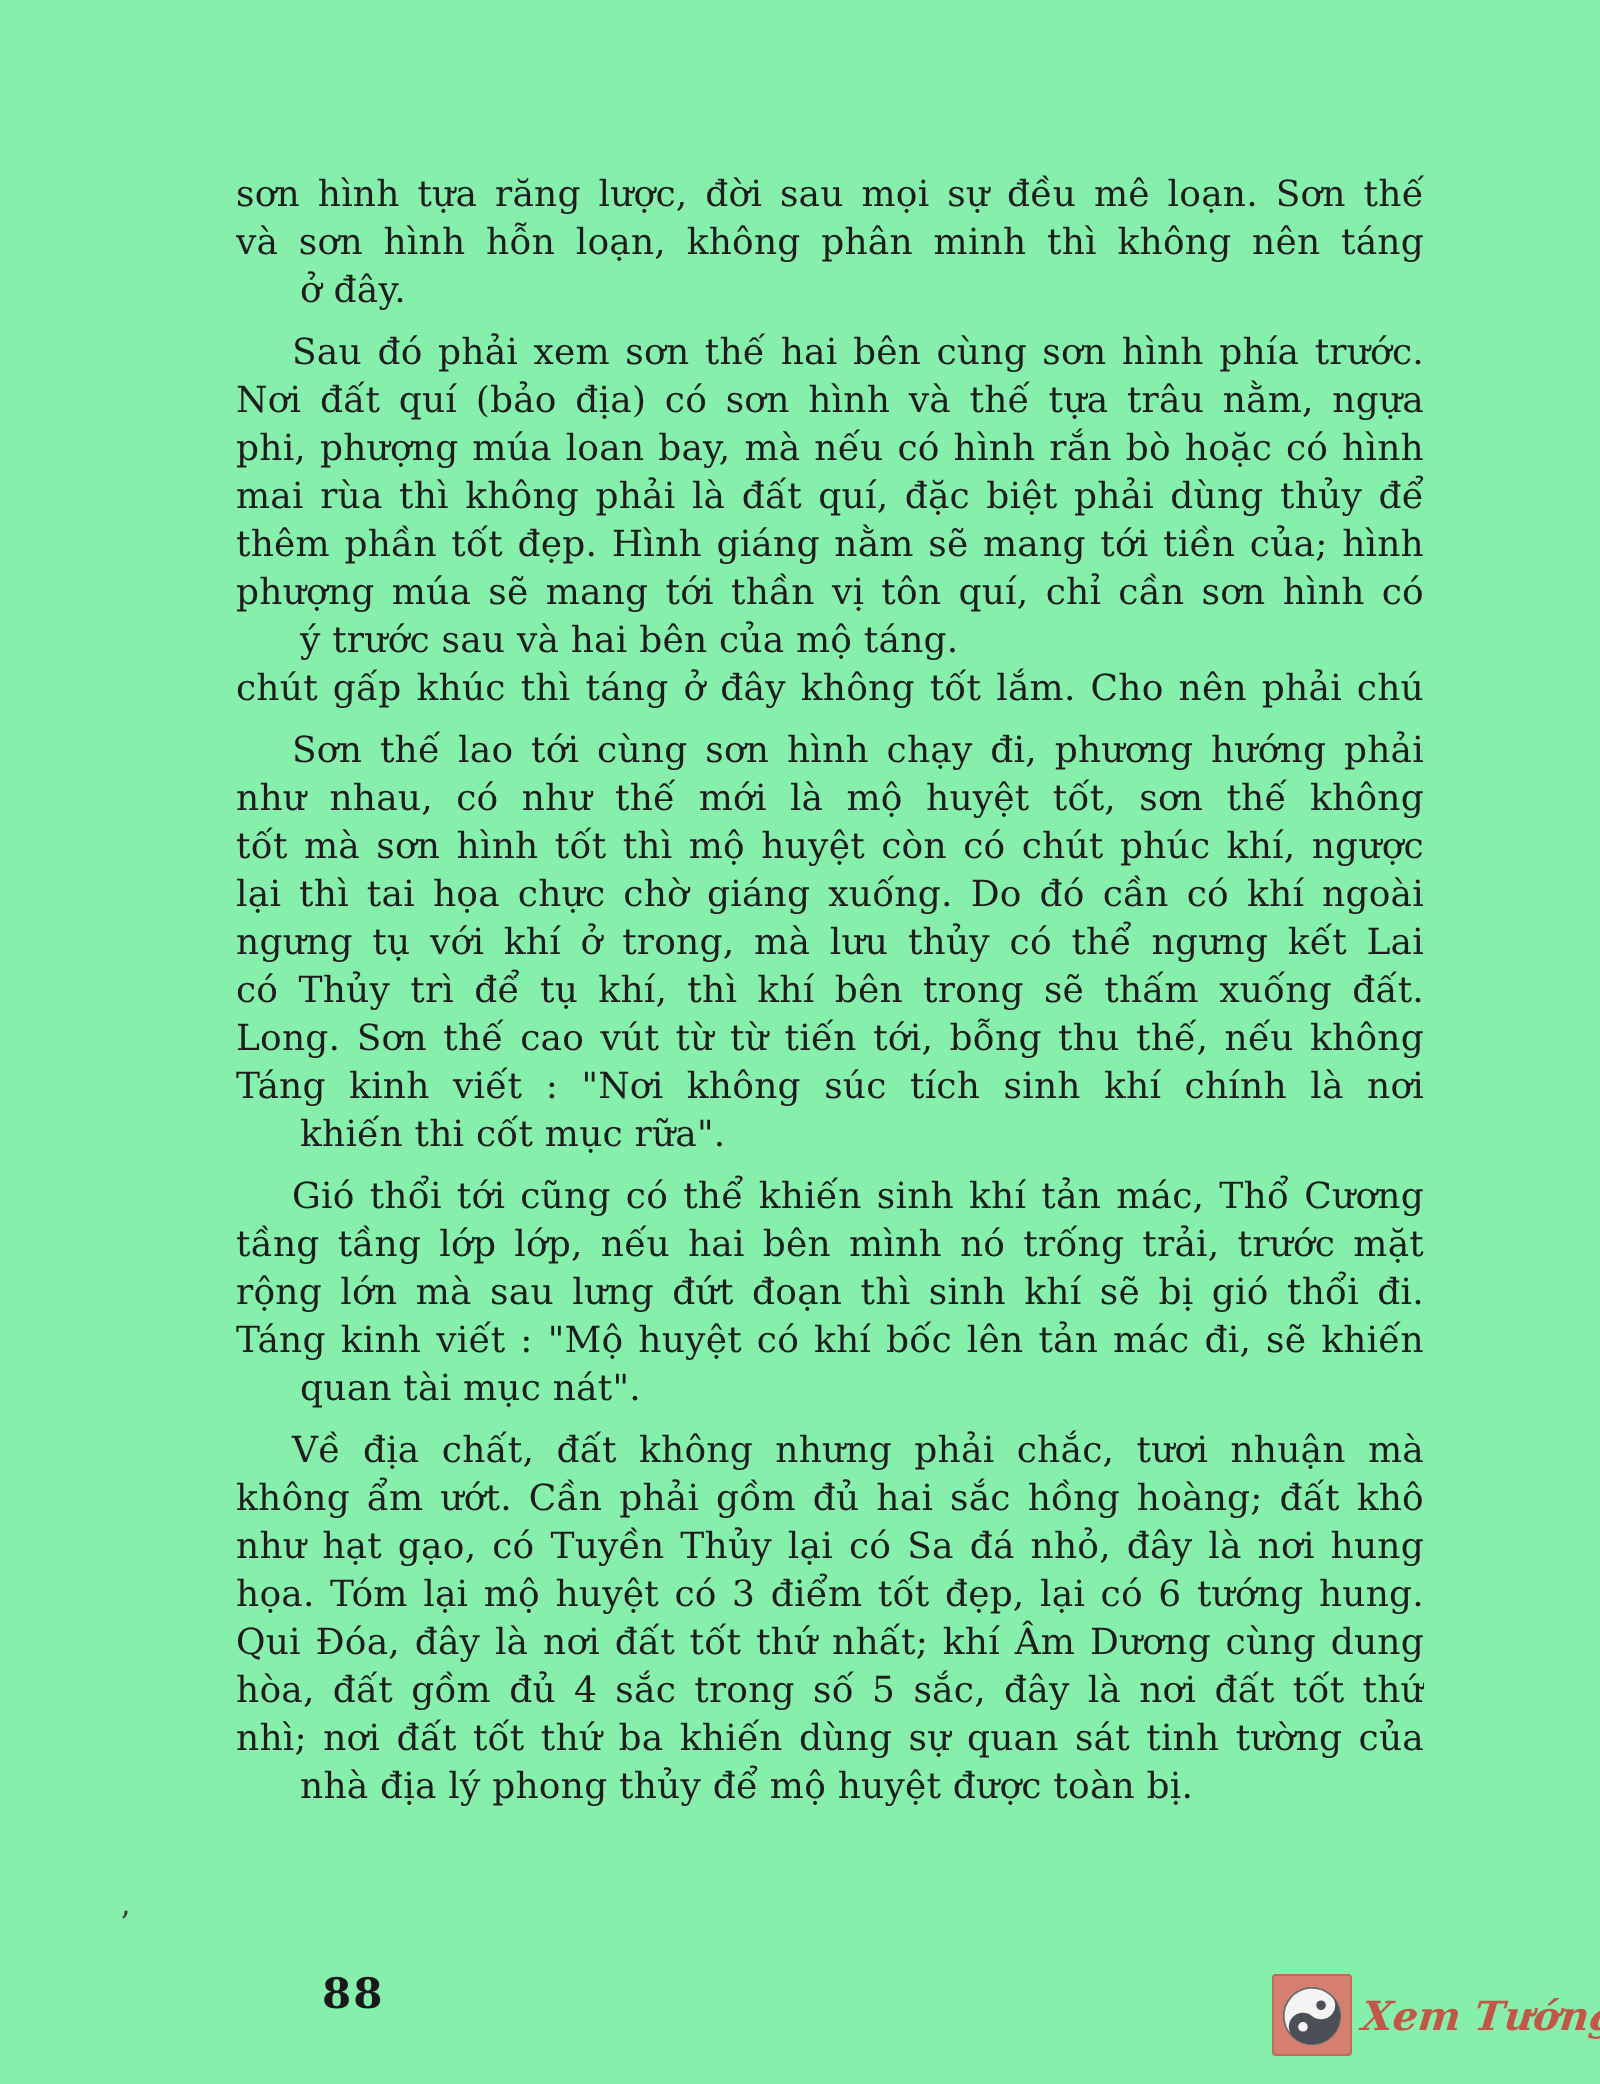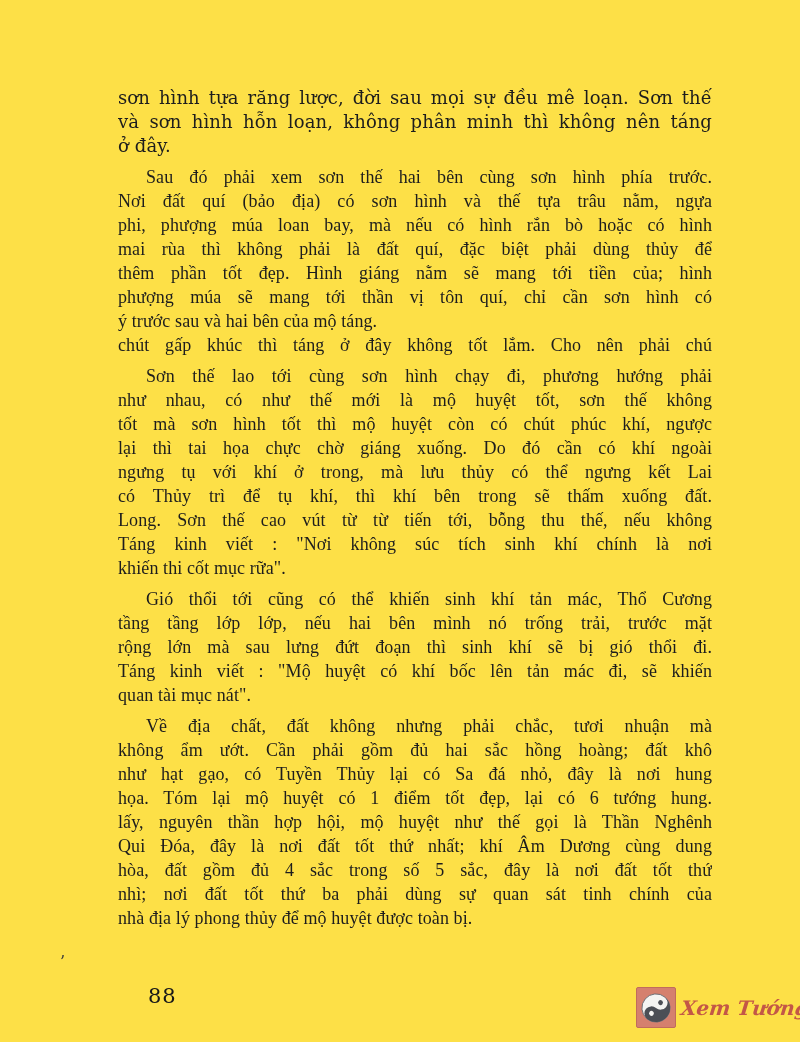--- a/index.html
+++ b/index.html
@@ -4,68 +4,68 @@
 <style>
   html, body {
     margin: 0;
     padding: 0;
     background: #e8e8e8;
   }
   .page {
     position: relative;
     width: 800px;
     height: 1042px;
-    background: #fde047;
+    background: #86efac;
     overflow: hidden;
     font-family: "DejaVu Serif", "Liberation Serif", serif;
     color: #1d1d1d;
   }
   .text-block {
     position: absolute;
     left: 118px;
     top: 86px;
     width: 594px;
   }
   .paragraph {
     margin: 0;
     padding: 0;
   }
   .paragraph + .paragraph {
     margin-top: 7px;
-    font-family: Liberation Serif, serif;
   }
   .line {
     font-size: 18px;
     line-height: 24px;
     white-space: normal;
     text-align: justify;
     text-align-last: justify;
     letter-spacing: 0.1px;
     overflow: hidden;
     height: 24px;
   }
   .line.last {
     text-align-last: left;
+    margin-left: 32px;
   }
   .paragraph.indent .line.first {
     text-indent: 28px;
   }
   .stray-mark {
     position: absolute;
     left: 60px;
     top: 952px;
     font-size: 16px;
     color: #3a3a3a;
   }
   .page-number {
     position: absolute;
-    left: 148px;
+    left: 161px;
     top: 984px;
     font-size: 21px;
-    font-weight: normal;
+    font-weight: bold;
     letter-spacing: 1px;
     color: #191919;
   }
   .watermark {
     position: absolute;
     left: 636px;
     top: 987px;
     display: flex;
     align-items: center;
     gap: 5px;
@@ -130,25 +130,24 @@
         <div class="line first">Gió thổi tới cũng có thể khiến sinh khí tản mác, Thổ Cương</div>
         <div class="line">tầng tầng lớp lớp, nếu hai bên mình nó trống trải, trước mặt</div>
         <div class="line">rộng lớn mà sau lưng đứt đoạn thì sinh khí sẽ bị gió thổi đi.</div>
         <div class="line">Táng kinh viết : "Mộ huyệt có khí bốc lên tản mác đi, sẽ khiến</div>
         <div class="line last">quan tài mục nát".</div>
       </div>
       <div class="paragraph indent">
         <div class="line first">Về địa chất, đất không nhưng phải chắc, tươi nhuận mà</div>
         <div class="line">không ẩm ướt. Cần phải gồm đủ hai sắc hồng hoàng; đất khô</div>
         <div class="line">như hạt gạo, có Tuyền Thủy lại có Sa đá nhỏ, đây là nơi hung</div>
-        <div class="line">họa. Tóm lại mộ huyệt có 1 điểm tốt đẹp, lại có 6 tướng hung.</div>
-        <div class="line">lấy, nguyên thần hợp hội, mộ huyệt như thế gọi là Thần Nghênh</div>
+        <div class="line">họa. Tóm lại mộ huyệt có 3 điểm tốt đẹp, lại có 6 tướng hung.</div>
         <div class="line">Qui Đóa, đây là nơi đất tốt thứ nhất; khí Âm Dương cùng dung</div>
         <div class="line">hòa, đất gồm đủ 4 sắc trong số 5 sắc, đây là nơi đất tốt thứ</div>
-        <div class="line">nhì; nơi đất tốt thứ ba phải dùng sự quan sát tinh chính của</div>
+        <div class="line">nhì; nơi đất tốt thứ ba khiến dùng sự quan sát tinh tường của</div>
         <div class="line last">nhà địa lý phong thủy để mộ huyệt được toàn bị.</div>
       </div>
     </div>
 
   <div class="stray-mark">’</div>
 
   <div class="page-number">88</div>
 
   <div class="watermark">
     <div class="wm-logo">

